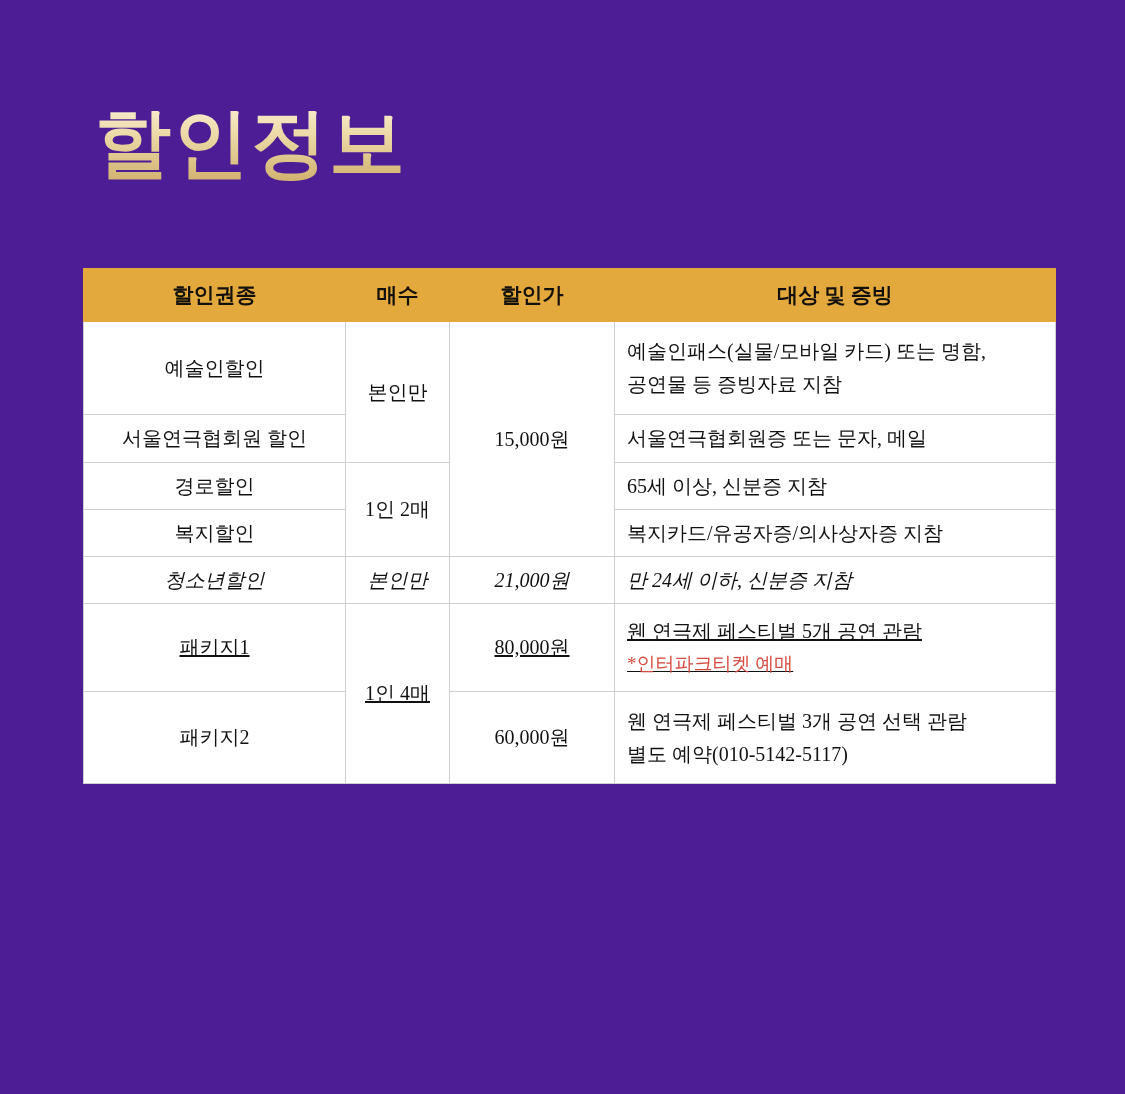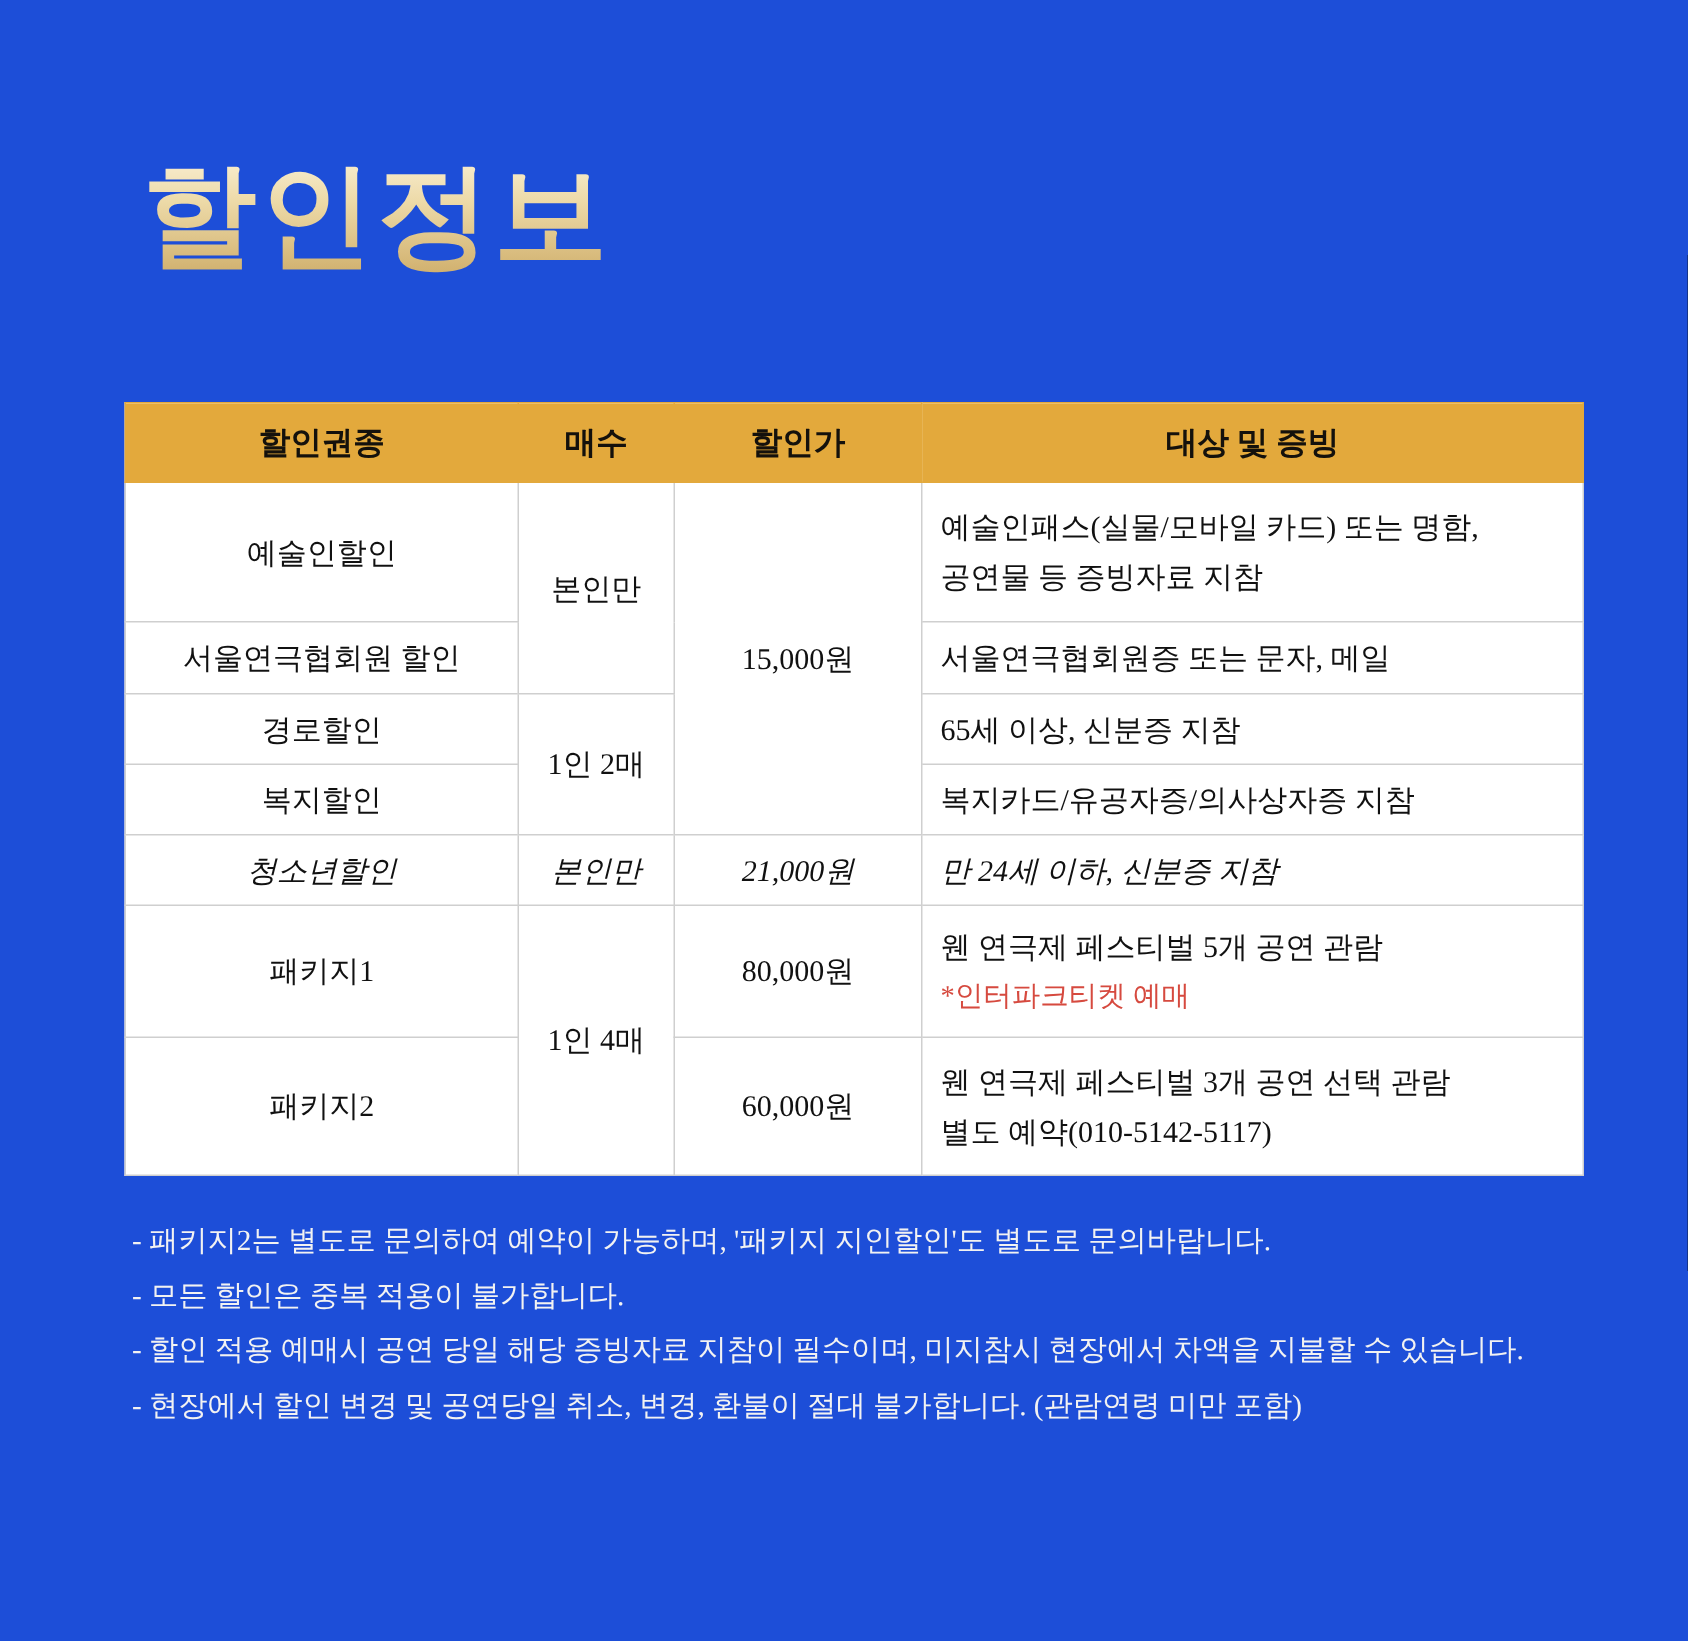--- a/index.html
+++ b/index.html
@@ -12,21 +12,21 @@
     height: 1094px;
     position: relative;
     font-family: "Liberation Serif", "DejaVu Serif", serif;
     color: #ffffff;
     overflow: hidden;
   }
 
   .page {
     position: absolute;
     inset: 0;
-    background: #1d4ed8;
+    background: #4c1d95;
   }
 
   .title {
     position: absolute;
     left: 95px;
     top: 93px;
     font-size: 76px;
     font-weight: bold;
     letter-spacing: 2px;
     color: #f3e2b8;
@@ -85,21 +85,21 @@
   .col-type { width: 262px; }
   .col-qty  { width: 104px; }
   .col-price{ width: 165px; }
   .col-proof{ width: 441px; }
 
   .row-h-1 { height: 93px; }
   .row-h-2 { height: 48px; }
   .row-h-3 { height: 47px; padding-left: 36px; }
   .row-h-4 { height: 47px; }
   .row-h-5 { height: 47px; font-style: italic; }
-  .row-h-6 { height: 88px; }
+  .row-h-6 { height: 88px; text-decoration: underline; }
   .row-h-7 { height: 92px; }
 
   .proof-line + .proof-line {
     margin-top: 6px;
   }
   .accent {
     color: #d64a3f;
     font-size: 19px;
   }
 
@@ -199,20 +199,14 @@
           <td class="c-left">
             <div class="proof-line">웬 연극제 페스티벌 3개 공연 선택 관람</div>
             <div class="proof-line">별도 예약(010-5142-5117)</div>
           </td>
         </tr>
 
       </tbody>
     </table>
   </div>
 
-  <div class="notes">
-    <div class="note">- 패키지2는 별도로 문의하여 예약이 가능하며, '패키지 지인할인'도 별도로 문의바랍니다.</div>
-    <div class="note">- 모든 할인은 중복 적용이 불가합니다.</div>
-    <div class="note">- 할인 적용 예매시 공연 당일 해당 증빙자료 지참이 필수이며, 미지참시 현장에서 차액을 지불할 수 있습니다.</div>
-    <div class="note">- 현장에서 할인 변경 및 공연당일 취소, 변경, 환불이 절대 불가합니다. (관람연령 미만 포함)</div>
-  </div>
 
 </div>
 
 </body></html>

